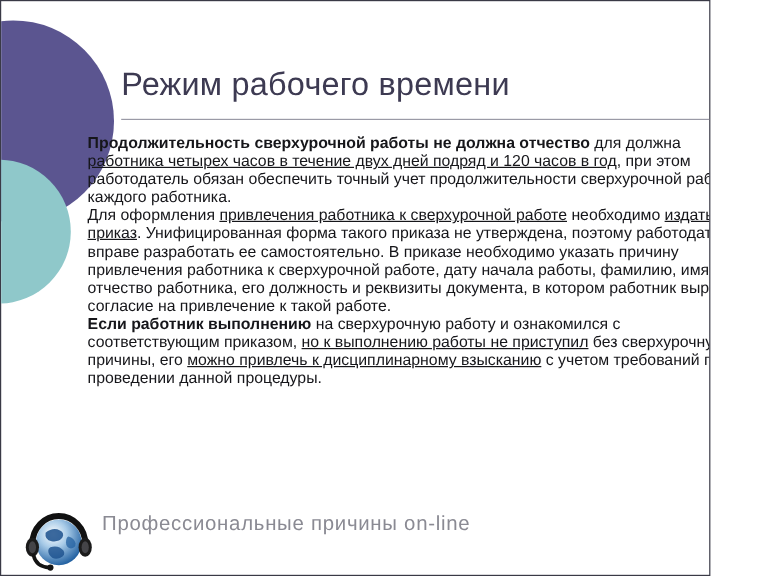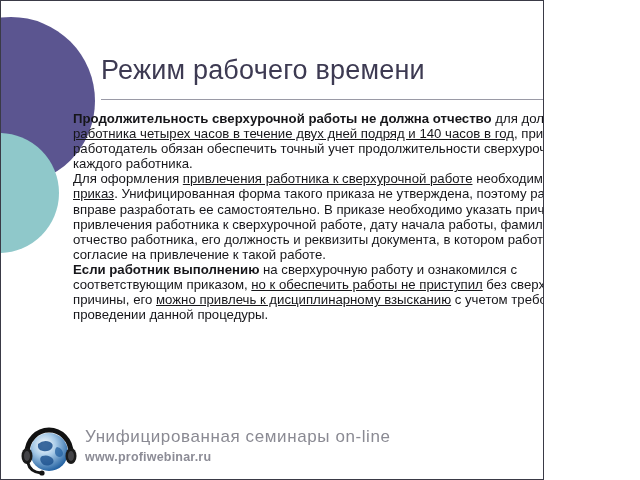--- a/index.html
+++ b/index.html
@@ -7,21 +7,21 @@
     margin: 0;
     padding: 0;
     background: #ffffff;
   }
   body {
     font-family: "Liberation Sans", "DejaVu Sans", sans-serif;
   }
 
   .slide {
     position: relative;
-    width: 544px;
+    width: 592px;
     height: 480px;
     background: #ffffff;
     overflow: hidden;
     box-sizing: border-box;
     border: 1px solid #3a3a46;
   }
 
   
   .deco {
     position: absolute;
@@ -139,23 +139,23 @@
 
 <div class="slide">
 
   <div class="deco deco-purple"></div>
   <div class="deco deco-teal"></div>
 
   <div class="title">Режим рабочего времени</div>
   <div class="title-rule"></div>
 
   <div class="body-text">
-    <p><b>Продолжительность сверхурочной работы не должна отчество</b><span> для должна </span><u>работника четырех часов в течение двух дней подряд и 140 часов в год</u><span>, при этом работодатель обязан обеспечить точный учет продолжительности сверхурочной работы каждого работника.</span></p>
+    <p><b>Продолжительность сверхурочной работы не должна отчество</b><span> для должна </span><u>работника четырех часов в течение двух дней подряд и 120 часов в год</u><span>, при этом работодатель обязан обеспечить точный учет продолжительности сверхурочной работы каждого работника.</span></p>
     <p><span>Для оформления </span><u>привлечения работника к сверхурочной работе</u><span> необходимо </span><u>издать приказ</u><span>. Унифицированная форма такого приказа не утверждена, поэтому работодатель вправе разработать ее самостоятельно. В приказе необходимо указать причину привлечения работника к сверхурочной работе, дату начала работы, фамилию, имя, отчество работника, его должность и реквизиты документа, в котором работник выразил согласие на привлечение к такой работе.</span></p>
-    <p><b>Если работник выполнению</b><span> на сверхурочную работу и ознакомился с соответствующим приказом, </span><u>но к обеспечить работы не приступил</u><span> без сверхурочную причины, его </span><u>можно привлечь к дисциплинарному взысканию</u><span> с учетом требований при проведении данной процедуры.</span></p>
+    <p><b>Если работник выполнению</b><span> на сверхурочную работу и ознакомился с соответствующим приказом, </span><u>но к выполнению работы не приступил</u><span> без сверхурочную причины, его </span><u>можно привлечь к дисциплинарному взысканию</u><span> с учетом требований при проведении данной процедуры.</span></p>
   </div>
 
   <div class="footer">
 
     <svg class="footer-logo" viewBox="0 0 62 54" aria-hidden="true">
       <defs>
         <radialGradient id="globeGrad" cx="38%" cy="32%" r="72%">
           <stop offset="0%" stop-color="#ffffff"></stop>
           <stop offset="42%" stop-color="#a8cbe8"></stop>
           <stop offset="100%" stop-color="#1c5c9e"></stop>
@@ -172,21 +172,20 @@
 
       <ellipse cx="9" cy="33" rx="5.5" ry="8" fill="#1b1b1b"></ellipse>
       <ellipse cx="53" cy="33" rx="5.5" ry="8" fill="#1b1b1b"></ellipse>
       <ellipse cx="9" cy="33" rx="3" ry="5" fill="#444448"></ellipse>
       <ellipse cx="53" cy="33" rx="3" ry="5" fill="#444448"></ellipse>
 
       <path d="M10 40 q2 9 13 10" fill="none" stroke="#141414" stroke-width="3" stroke-linecap="round"></path>
       <circle cx="24" cy="50" r="2.6" fill="#141414"></circle>
     </svg>
 
-    <div class="footer-caption">Унифицированная семинары on-line</div>
-    <div class="footer-url">www.profiwebinar.ru</div>
+    <div class="footer-caption">Профессиональные причины on-line</div>
   </div>
 
   <svg class="cursor" viewBox="0 0 14 20" aria-hidden="true">
     <path d="M1 1 L1 16 L4.6 12.6 L7.2 18.4 L9.6 17.3 L7.1 11.7 L12 11.4 Z" fill="#ffffff" stroke="#4a4a55" stroke-width="1.1" stroke-linejoin="round"></path>
   </svg>
 
 </div>
 
 </body></html>

